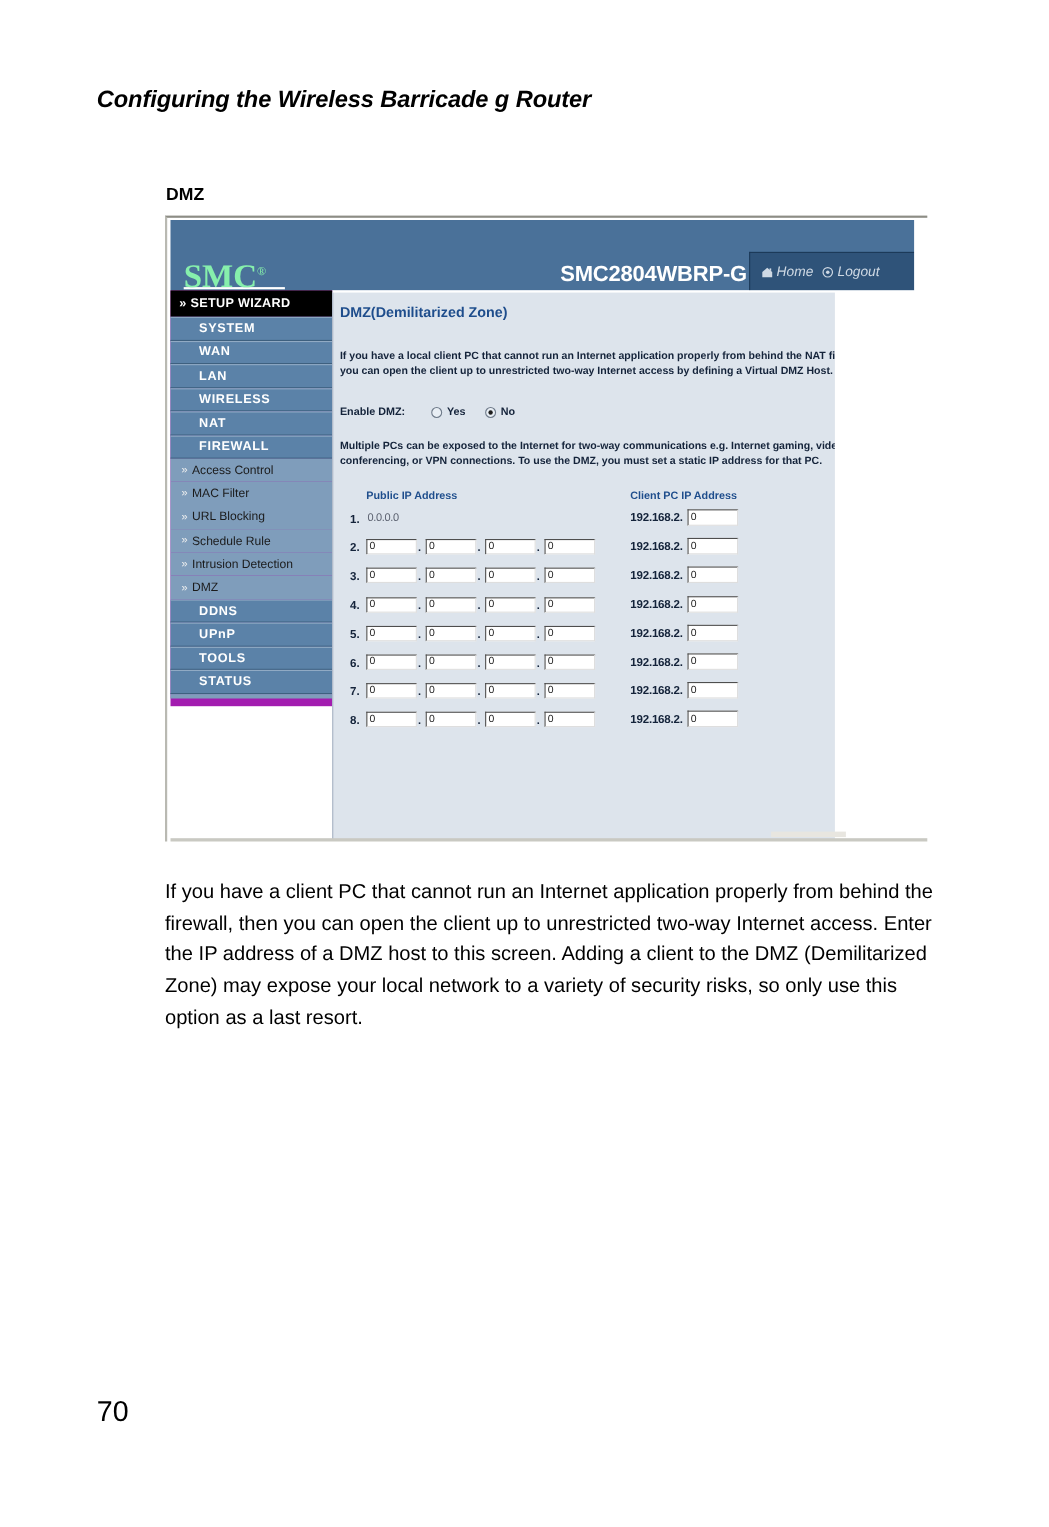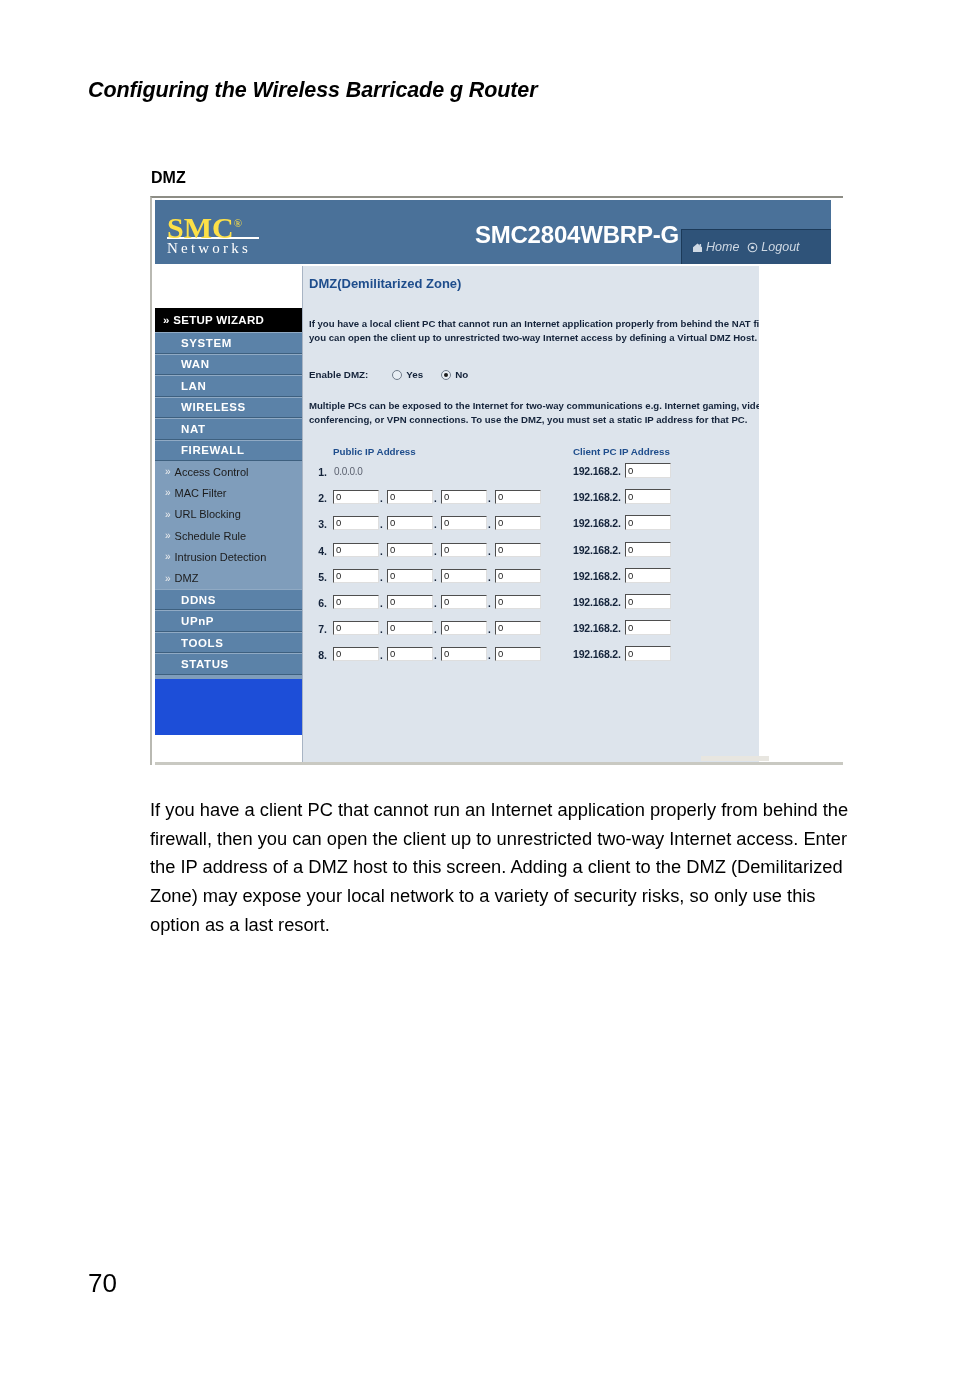--- a/index.html
+++ b/index.html
@@ -93,26 +93,27 @@
   .logo {
     position: absolute;
     left: 12px;
     top: 8px;
     width: 108px;
   }
   .logo-smc {
     font-family: "Liberation Serif", serif;
     font-weight: bold;
     font-size: 30px;
-    color: #fde047;
+    color: #86efac;
     letter-spacing: 0px;
     line-height: 30px;
     display: block;
     position: relative;
     height: 31px;
+    margin-top: 24px;
   }
   .logo-smc sup {
     font-size: 11px;
     vertical-align: super;
     font-weight: normal;
   }
   .logo-rule {
     border-bottom: 2px solid #ffffff;
     width: 92px;
     margin-top: -2px;
@@ -121,22 +122,22 @@
     font-family: "Liberation Serif", serif;
     font-size: 15px;
     color: #ffffff;
     letter-spacing: 3.2px;
     display: block;
     margin-top: 1px;
   }
   .model {
     position: absolute;
     right: 152px;
-    bottom: 15px;
-    font-size: 24px;
+    bottom: 3px;
+    font-size: 20px;
     font-weight: bold;
     color: #ffffff;
     font-family: "Liberation Sans", sans-serif;
     white-space: nowrap;
     letter-spacing: -0.2px;
   }
   .navbar {
     position: absolute;
     right: 0px;
     bottom: 0px;
@@ -170,23 +171,22 @@
     height: 2px;
     background: #ffffff;
   }
 
   
   .sidebar {
     position: absolute;
     left: 3px;
     top: 66px;
     width: 147px;
-    height: 427px;
-    background: #1d4ed8;
-    margin-top: 44px;
+    height: 378px;
+    background: #a21caf;
   }
   .sb-wizard {
     height: 24px;
     background: #000000;
     color: #ffffff;
     font-size: 11.5px;
     font-weight: bold;
     letter-spacing: 0.3px;
     display: flex;
     align-items: center;

